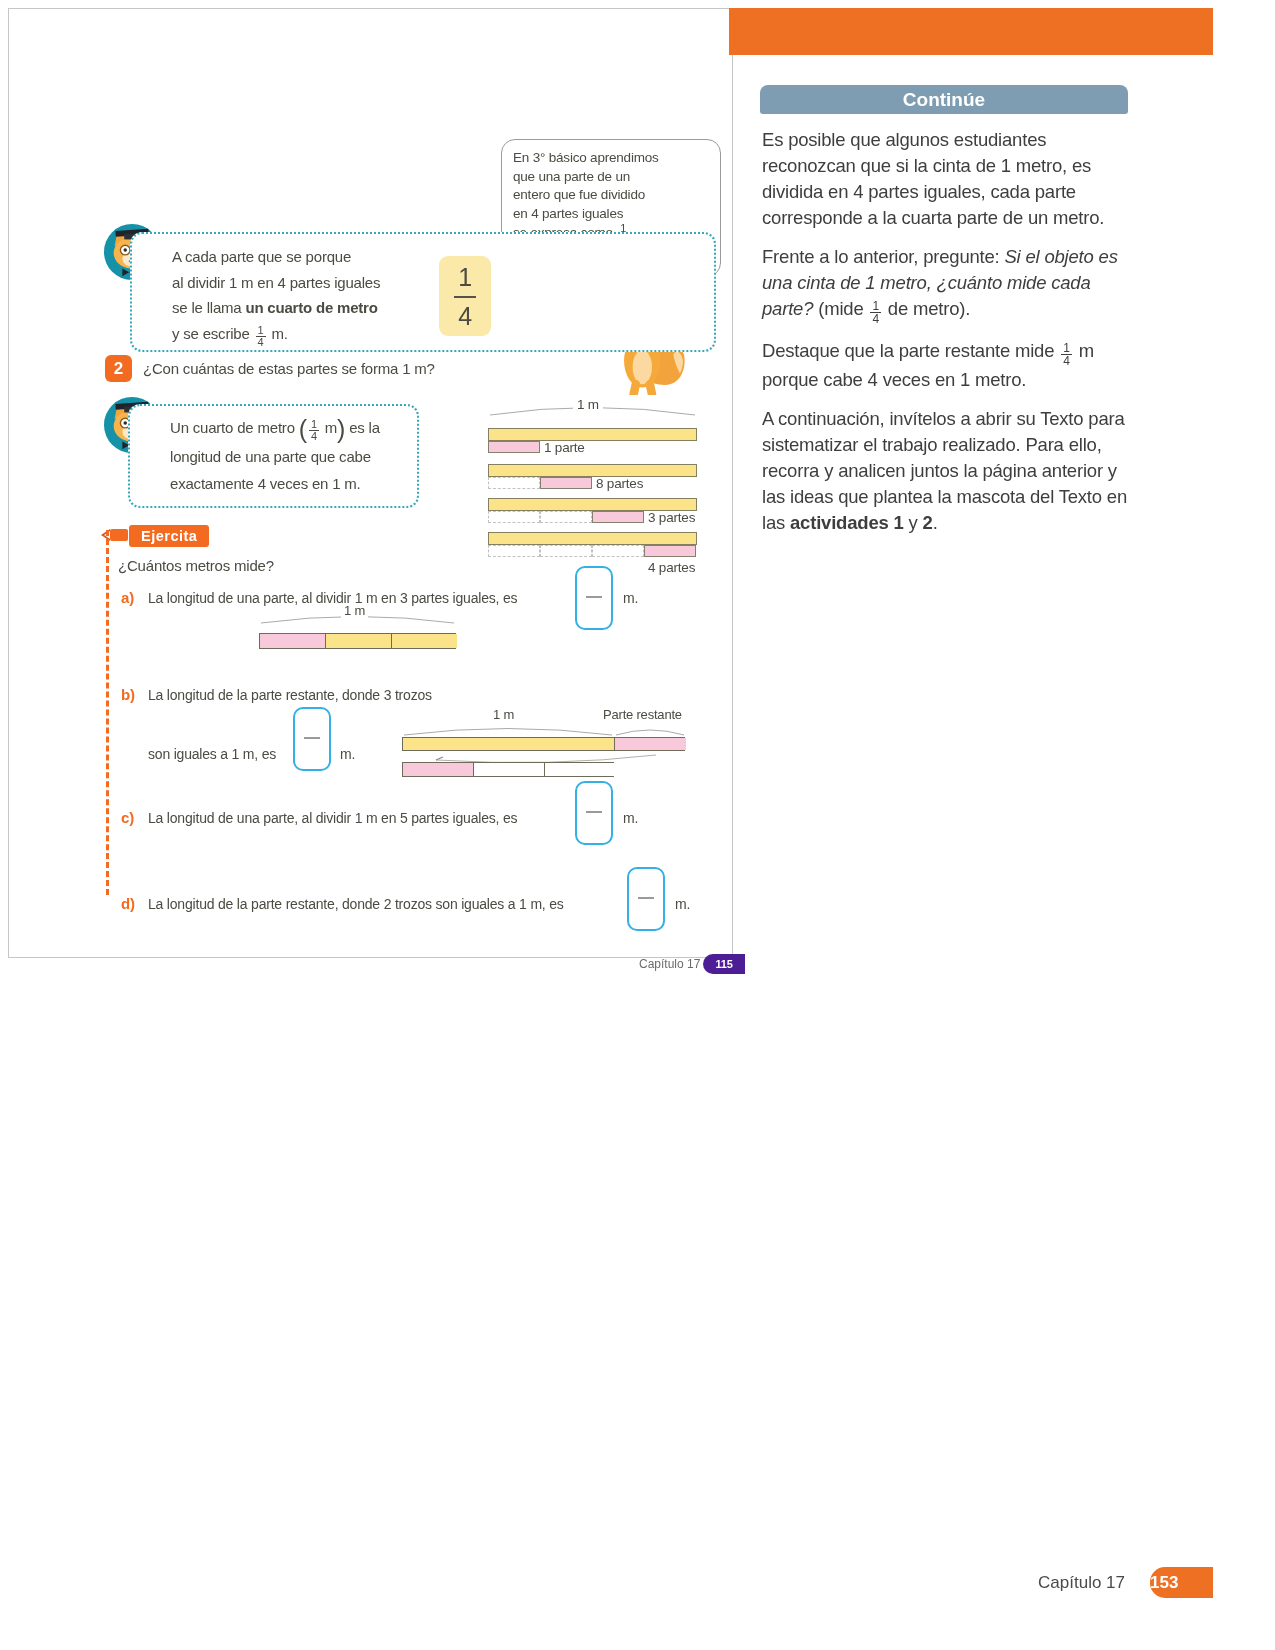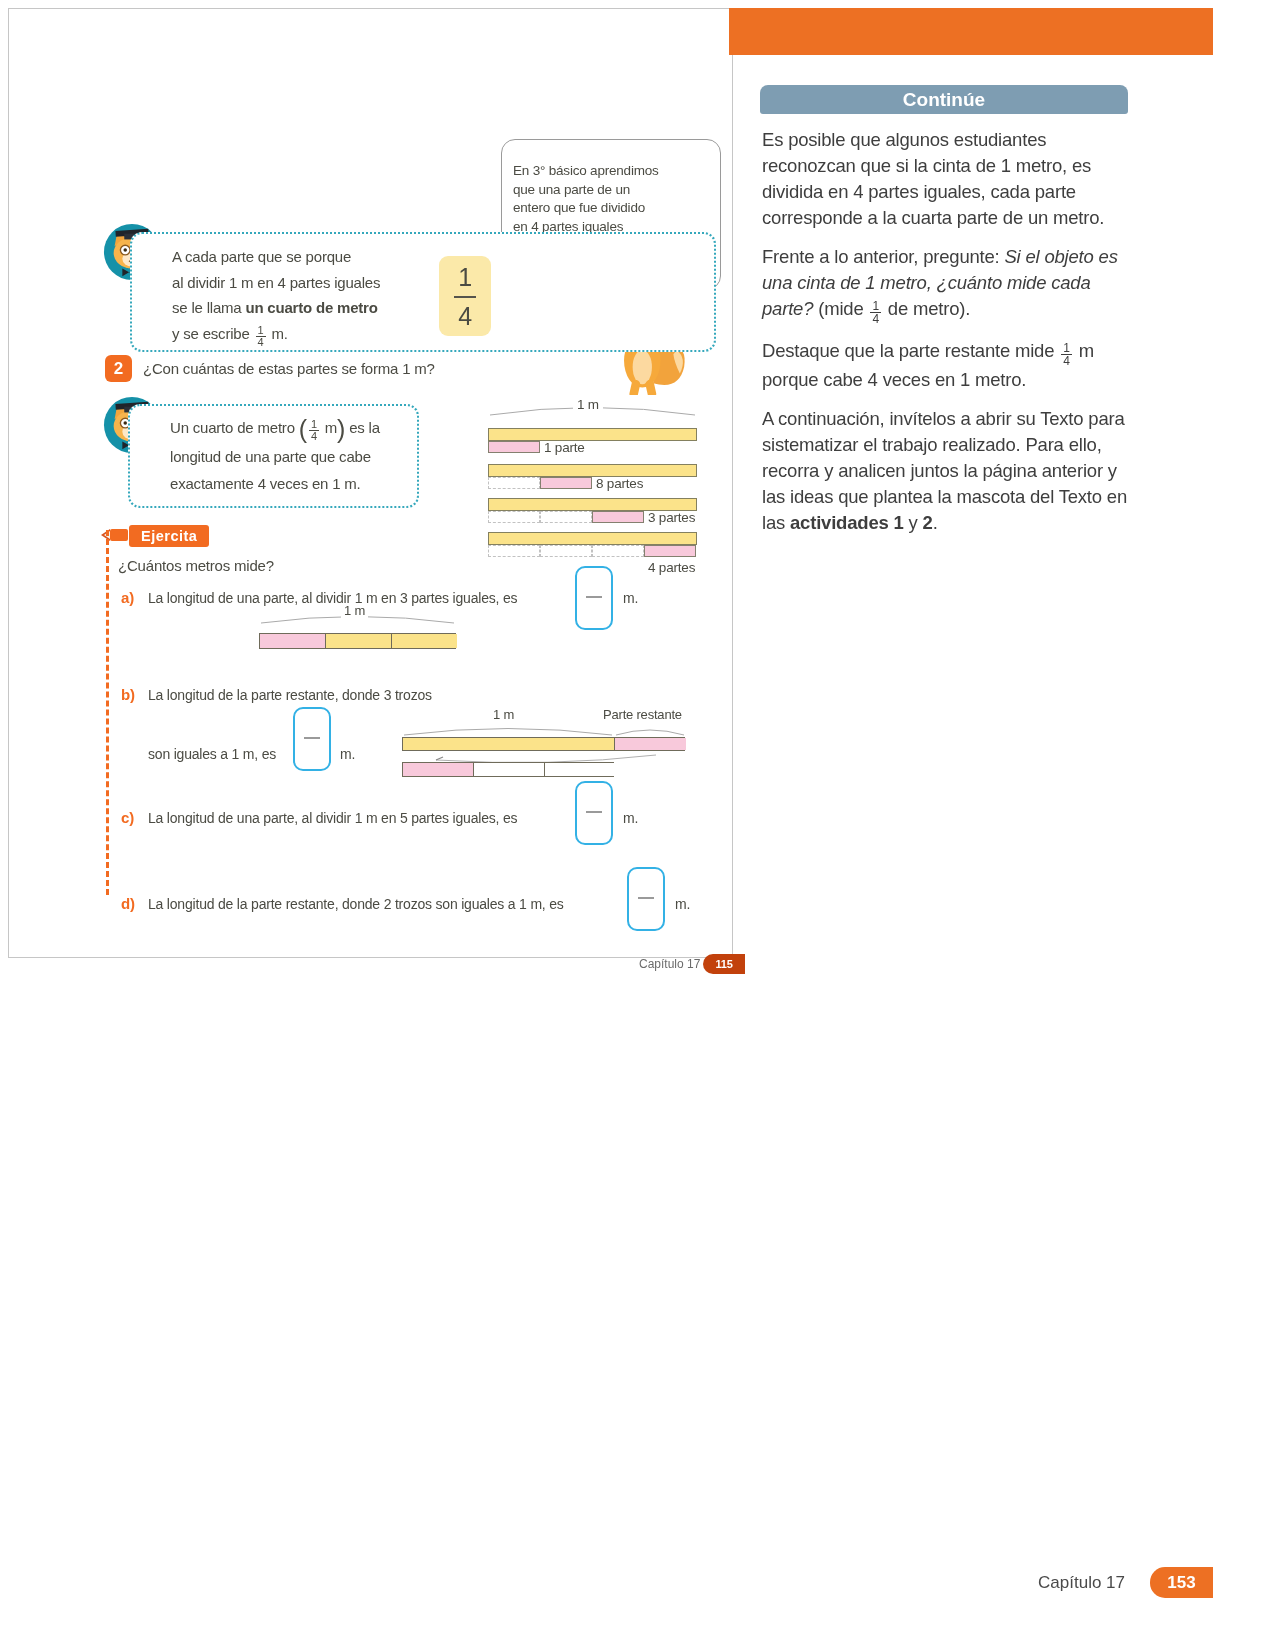--- a/index.html
+++ b/index.html
@@ -6,21 +6,21 @@
   body{width:1275px;height:1650px;position:relative;background:#fff;
        font-family:"Liberation Sans",sans-serif;}
   
   .student-page{position:absolute;left:8px;top:8px;width:723px;height:948px;
     border:1px solid #c6c6c6;background:#fff;overflow:visible;
     color:#4b4b43;font-size:14px;letter-spacing:-0.2px;}
   .student-page .abs{position:absolute;}
   .intro{left:97px;top:132px;width:404px;font-size:14.5px;line-height:22px;}
   
   .bubble{left:492px;top:130px;width:196px;background:#fff;border:1.5px solid #9a9a9a;
-    border-radius:14px;padding:22px 11px 11px;font-size:13.5px;line-height:18.5px;}
+    border-radius:14px;padding:9px 11px 11px;font-size:13.5px;line-height:18.5px;}
   .bubble .tail{position:absolute;bottom:-9px;left:98px;width:15px;height:15px;background:#fff;
     border-right:1.5px solid #9a9a9a;border-bottom:1.5px solid #9a9a9a;transform:rotate(58deg) skew(12deg);}
   
   .avatar{width:58px;height:58px;}
   
   .note{border:2px dotted #35A8BC;border-radius:12px;background:#fff;}
   .note1{left:121px;top:223px;width:582px;height:116px;}
   .note1-text{left:163px;top:235px;line-height:25.5px;font-size:15px;}
   .note2{left:119px;top:395px;width:287px;height:100px;}
   .note2-text{left:161px;top:405px;line-height:27px;font-size:15px;}
@@ -59,36 +59,36 @@
   
   .bar-outline{position:absolute;height:16px;box-sizing:border-box;border:1px solid #6f6b5a;}
   .cell{position:absolute;top:0;height:100%;box-sizing:border-box;border-right:1px solid #6f6b5a;}
   .cell:last-child{border-right:none;}
   .c-pink{background:#F8C9DB;}
   .c-yellow{background:#FBE38A;}
   .c-white{background:#fff;}
   .mini-label{position:absolute;font-size:13px;background:#fff;padding:0 3px;z-index:2;}
   
   .lf-chapter{left:630px;top:948px;font-size:12px;color:#6b6b6b;letter-spacing:0;}
-  .lf-badge{left:694px;top:945px;width:42px;height:20px;background:#c2410c;border-radius:10px 0 0 10px;
+  .lf-badge{left:694px;top:945px;width:42px;height:20px;background:#4c1d95;border-radius:10px 0 0 10px;
     color:#fff;font-size:11px;font-weight:bold;text-align:center;line-height:20px;}
   
   .topbar{position:absolute;left:729px;top:8px;width:484px;height:47px;background:#ED7023;}
   .gestion-bar{position:absolute;left:760px;top:85px;width:368px;height:29px;background:#7E9DB2;
     border-radius:8px 8px 3px 3px;color:#fff;font-weight:bold;font-size:19px;text-align:center;line-height:29px;}
   .sidebar{position:absolute;left:762px;top:127px;width:378px;color:#3e3e3e;
     font-size:18.5px;line-height:26px;letter-spacing:-0.2px;}
   .sidebar p{margin:0 0 13px 0;}
   .sidebar .frac{vertical-align:-8px;}
   .sidebar .frac .fn,.sidebar .frac .fd{font-size:12px;}
   
   .pf-chapter{position:absolute;left:1005px;top:1573px;width:120px;text-align:right;
     font-size:17px;color:#4a4a4a;}
   .pf-badge{position:absolute;left:1150px;top:1567px;width:63px;height:31px;background:#ED7023;
-    border-radius:15px 0 0 15px;color:#fff;font-weight:bold;font-size:17px;text-align:center;line-height:31px;}
+    border-radius:15px 0 0 15px;color:#fff;font-weight:bold;font-size:17px;text-align:left;line-height:31px;}
   svg{display:block;}
 </style>
 </head>
 <body>
 
 <div class="student-page">
 
 
   <div class="abs bubble">
     <span style="display:block">En 3° básico aprendimos</span>

